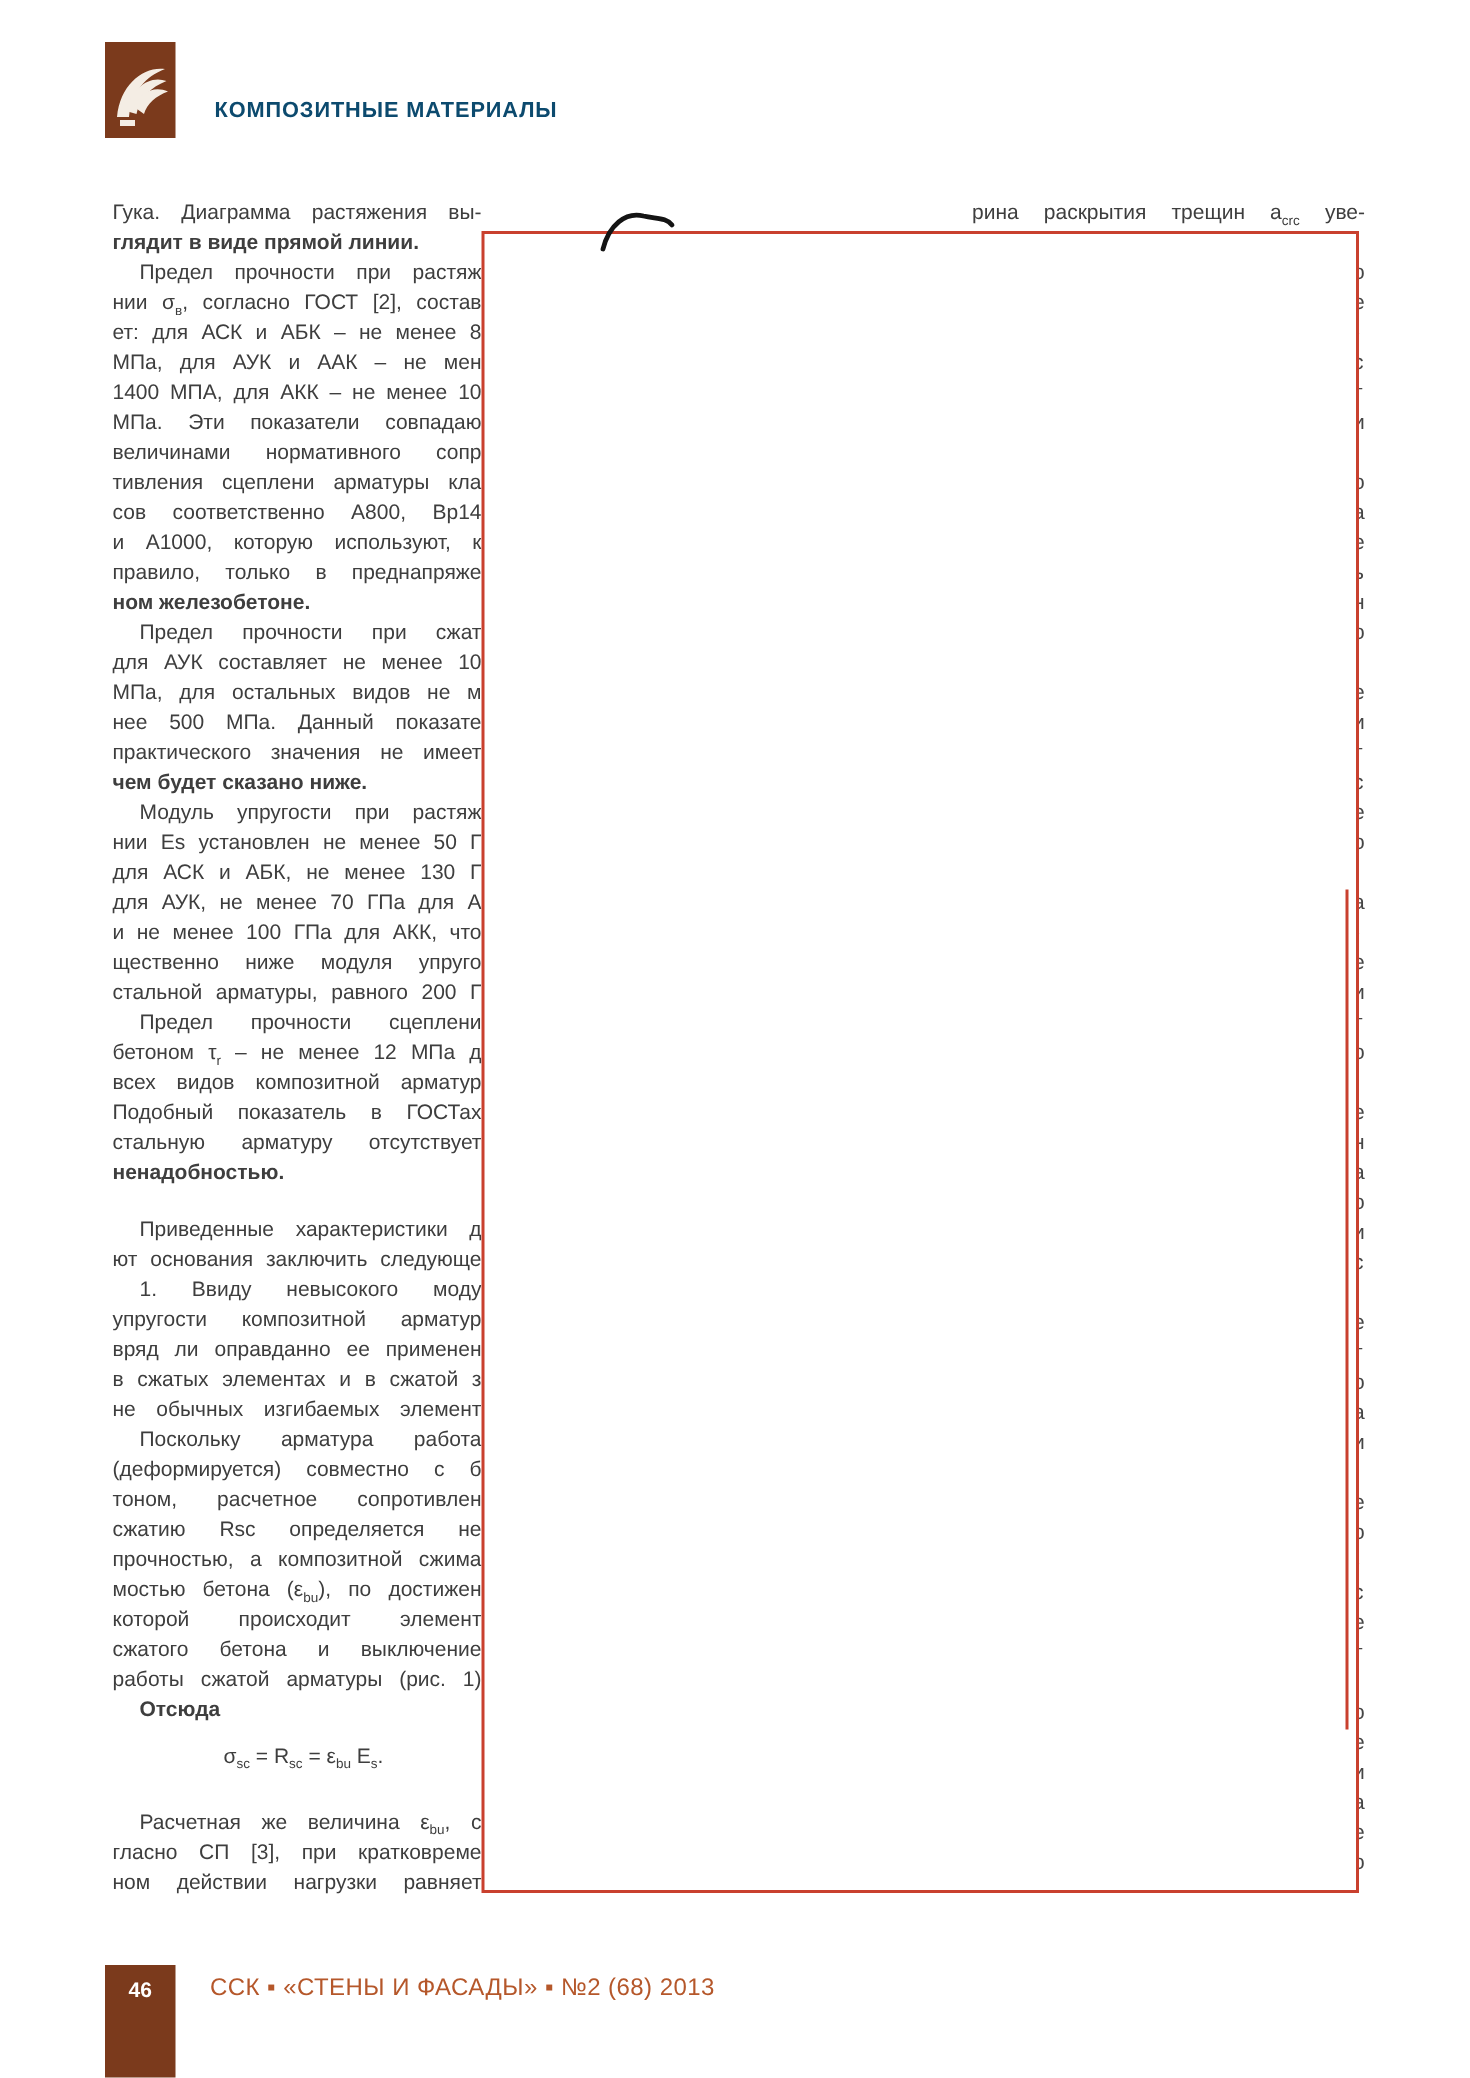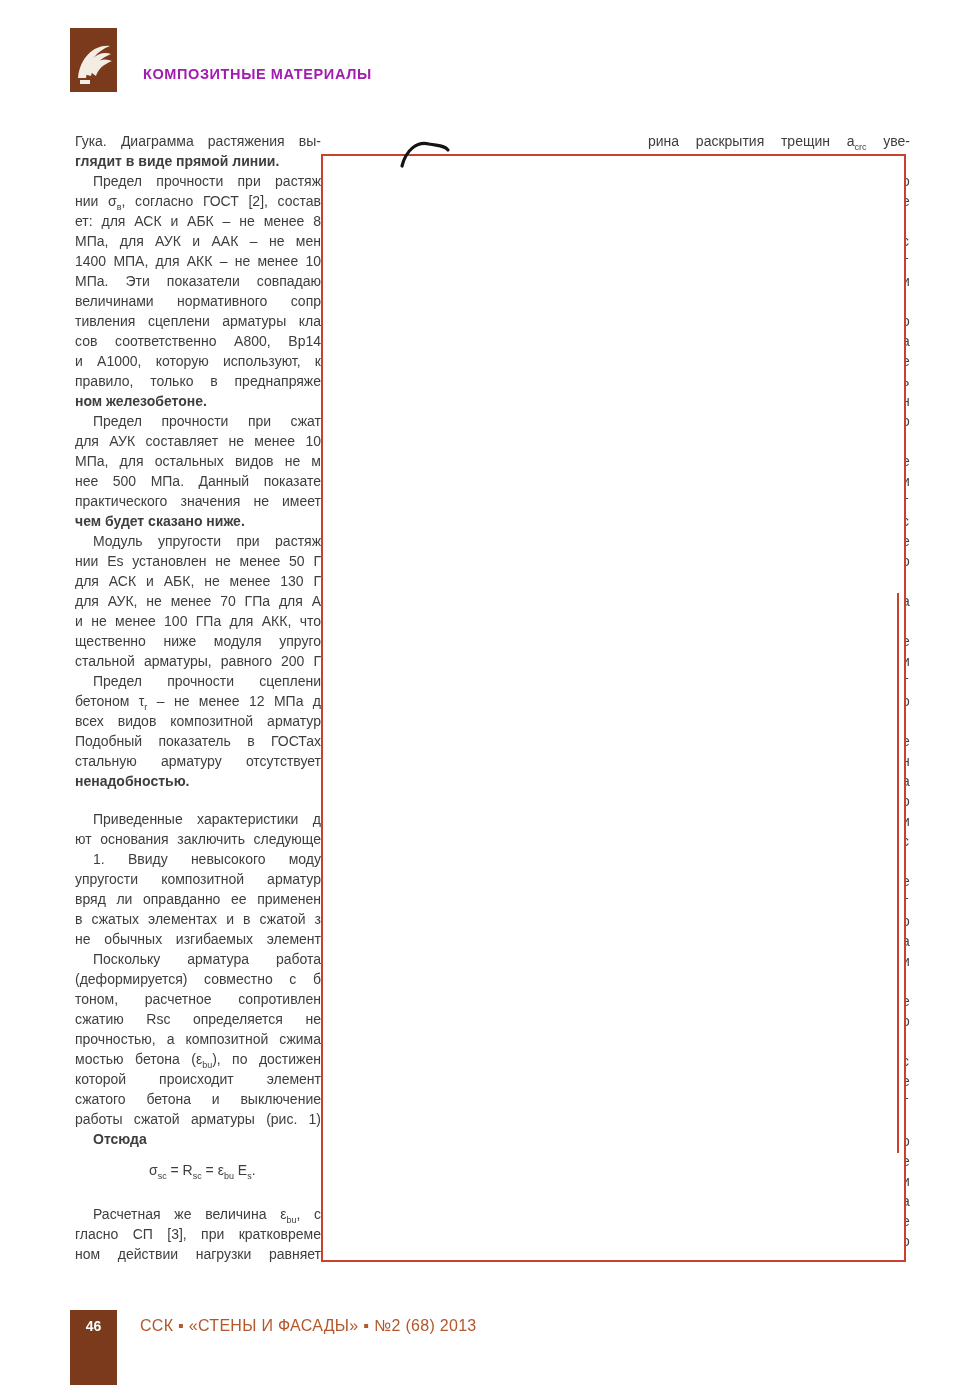--- a/index.html
+++ b/index.html
@@ -3,21 +3,21 @@
 <meta charset="utf-8">
 <style>
   html,body{margin:0;padding:0;}
   body{
     width:980px;height:1385px;position:relative;background:#ffffff;
     font-family:"Liberation Sans", sans-serif;overflow:hidden;color:#3e3e3e;
   }
   
   .logo-box{position:absolute;left:70px;top:28px;width:47px;height:64px;background:#7b3a1c;}
   .section-title{position:absolute;left:143px;top:66px;font-size:14.5px;font-weight:bold;
-    letter-spacing:0.6px;color:#a21caf;}
+    letter-spacing:0.6px;color:#0c4a6e;}
   
   .left-col{position:absolute;left:75px;top:131px;width:246px;font-size:14px;line-height:20px;z-index:1;}
   .line{text-align:justify;text-align-last:justify;height:20px;overflow:visible;white-space:nowrap;}
   .line.indent{text-indent:18px;}
   .line.last{text-align-last:left;font-weight:bold;}
   .gap{width:100%;}
   .formula{height:20px;margin:11px 0 24px 0;padding-left:74px;text-align:center;text-align-last:left;}
   sub{font-size:9px;line-height:0;}
   .right-col-line{position:absolute;left:648px;top:131px;width:262px;font-size:14px;line-height:20px;
     text-align:justify;text-align-last:justify;z-index:1;white-space:nowrap;}

